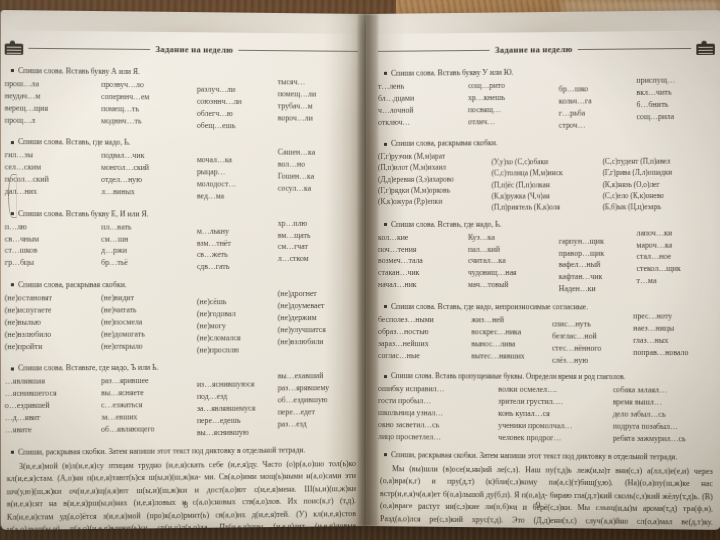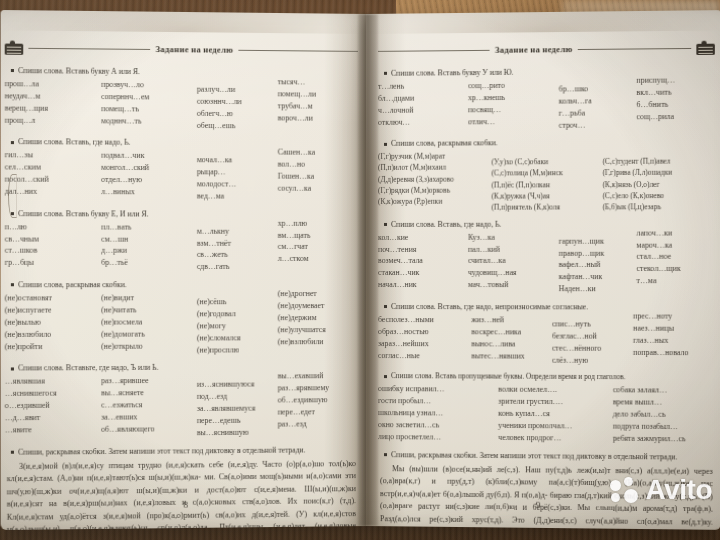--- a/index.html
+++ b/index.html
@@ -685,23 +685,14 @@
     </div>
 
     <div class="spine-shadow"></div>
     <div class="binding-ring"></div>
   </div>
 
   <div id="warm-cast"></div>
   <div id="vignette"></div>
   <div id="blur-overlay"></div>
 
-  <div id="watermark">
-    <div class="wm-dots">
-      <i></i>
-        <i></i>
-        <i></i>
-        <i></i>
-    </div>
-    <div class="wm-text">Avito</div>
-  </div>
 
 </div>
 
 </body></html>

